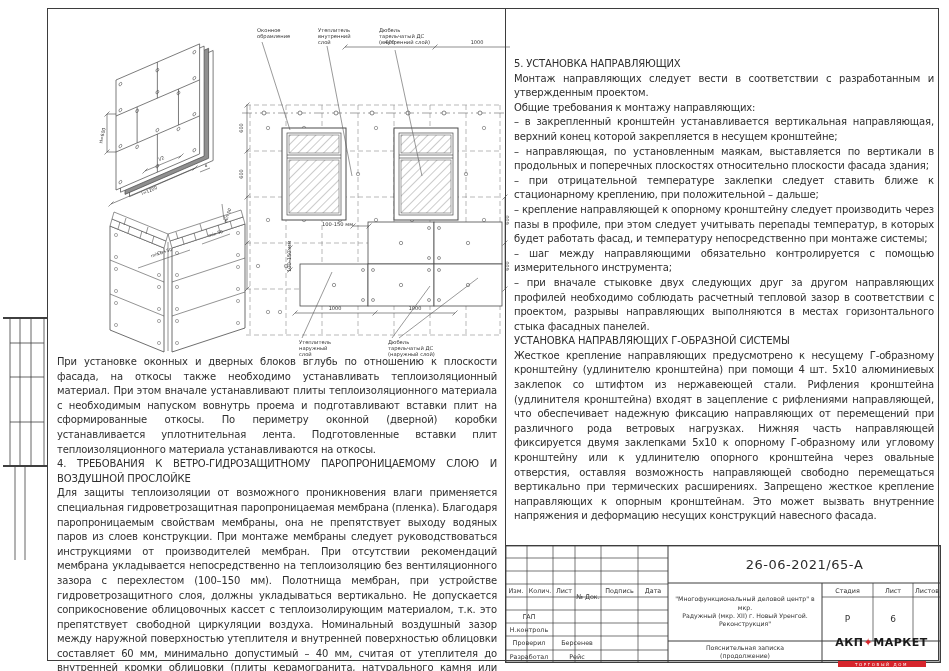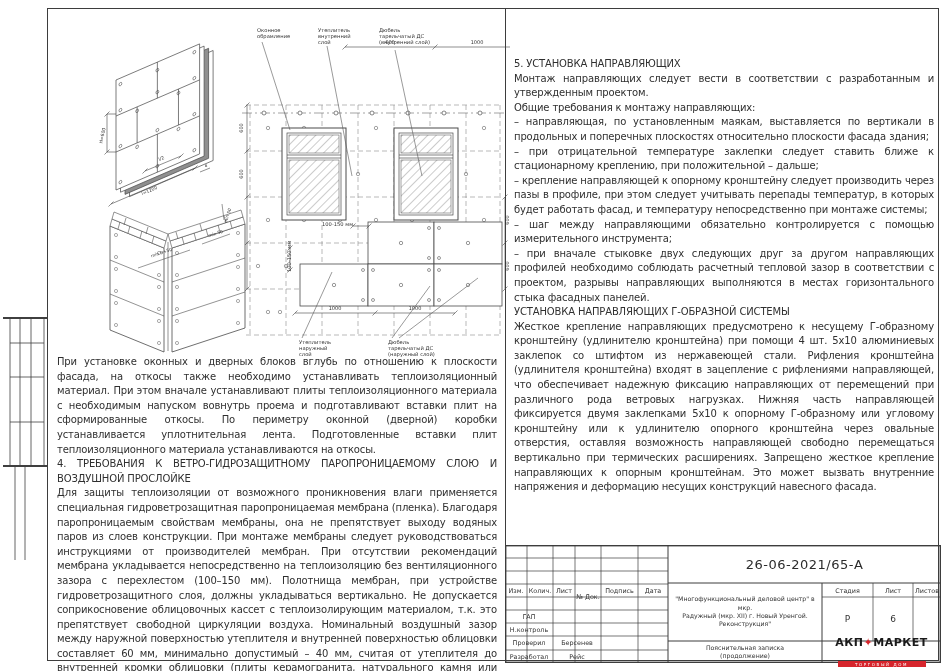--- a/index.html
+++ b/index.html
@@ -342,20 +342,21 @@
   <div class="col left-col">
     <p>При установке оконных и дверных блоков вглубь по отношению к плоскости фасада, на откосы также необходимо устанавливать теплоизоляционный материал. При этом вначале устанавливают плиты теплоизоляционного материала с необходимым напуском вовнутрь проема и подготавливают вставки плит на сформированные откосы. По периметру оконной (дверной) коробки устанавливается уплотнительная лента. Подготовленные вставки плит теплоизоляционного материала устанавливаются на откосы.</p>
     <p>4.  ТРЕБОВАНИЯ К ВЕТРО-ГИДРОЗАЩИТНОМУ ПАРОПРОНИЦАЕМОМУ СЛОЮ И ВОЗДУШНОЙ ПРОСЛОЙКЕ</p>
     <p>Для защиты теплоизоляции от возможного проникновения влаги применяется специальная гидроветрозащитная паропроницаемая мембрана (пленка). Благодаря паропроницаемым свойствам мембраны, она не препятствует выходу водяных паров из слоев конструкции. При монтаже мембраны следует руководствоваться инструкциями от производителей мембран. При отсутствии рекомендаций мембрана укладывается непосредственно на теплоизоляцию без вентиляционного зазора с перехлестом (100–150 мм). Полотнища мембран, при устройстве гидроветрозащитного слоя, должны укладываться вертикально. Не допускается соприкосновение облицовочных кассет с теплоизолирующим материалом, т.к. это препятствует свободной циркуляции воздуха. Номинальный воздушный зазор между наружной поверхностью утеплителя и внутренней поверхностью облицовки составляет 60 мм, минимально допустимый – 40 мм, считая от утеплителя до внутренней кромки облицовки (плиты керамогранита, натурального камня или отгиба кассеты).</p>
   </div>
 
   <div class="col right-col">
     <p>5.  УСТАНОВКА НАПРАВЛЯЮЩИХ</p>
     <p>Монтаж направляющих следует вести в соответствии с разработанным и утвержденным проектом.</p>
     <p>Общие требования к монтажу направляющих:</p>
+    <p>– в закрепленный кронштейн устанавливается вертикальная направляющая, верхний конец которой закрепляется в несущем кронштейне;</p>
     <p>– направляющая, по установленным маякам, выставляется по вертикали в продольных и поперечных плоскостях относительно плоскости фасада здания;</p>
     <p>– при отрицательной температуре заклепки следует ставить ближе к стационарному креплению, при положительной – дальше;</p>
     <p>– крепление направляющей к опорному кронштейну следует производить через пазы в профиле, при этом следует учитывать перепады температур, в которых будет работать фасад, и температуру непосредственно при монтаже системы;</p>
     <p>– шаг между направляющими обязательно контролируется с помощью измерительного инструмента;</p>
     <p>– при вначале стыковке двух следующих друг за другом направляющих профилей необходимо соблюдать расчетный тепловой зазор в соответствии с проектом, разрывы направляющих выполняются в местах горизонтального стыка фасадных панелей.</p>
     <p>УСТАНОВКА НАПРАВЛЯЮЩИХ Г-ОБРАЗНОЙ СИСТЕМЫ</p>
     <p>Жесткое крепление направляющих предусмотрено к несущему Г-образному кронштейну (удлинителю кронштейна) при помощи 4 шт. 5х10 алюминиевых заклепок со штифтом из нержавеющей стали. Рифления кронштейна (удлинителя кронштейна) входят в зацепление с рифлениями направляющей, что обеспечивает надежную фиксацию направляющих от перемещений при различного рода ветровых нагрузках. Нижняя часть направляющей фиксируется двумя заклепками 5х10 к опорному Г-образному или угловому кронштейну или к удлинителю опорного кронштейна через овальные отверстия, оставляя возможность направляющей свободно перемещаться вертикально при термических расширениях. Запрещено жесткое крепление направляющих к опорным кронштейнам. Это может вызвать внутренние напряжения и деформацию несущих конструкций навесного фасада.</p>
   </div>
 
   <div class="tb">

